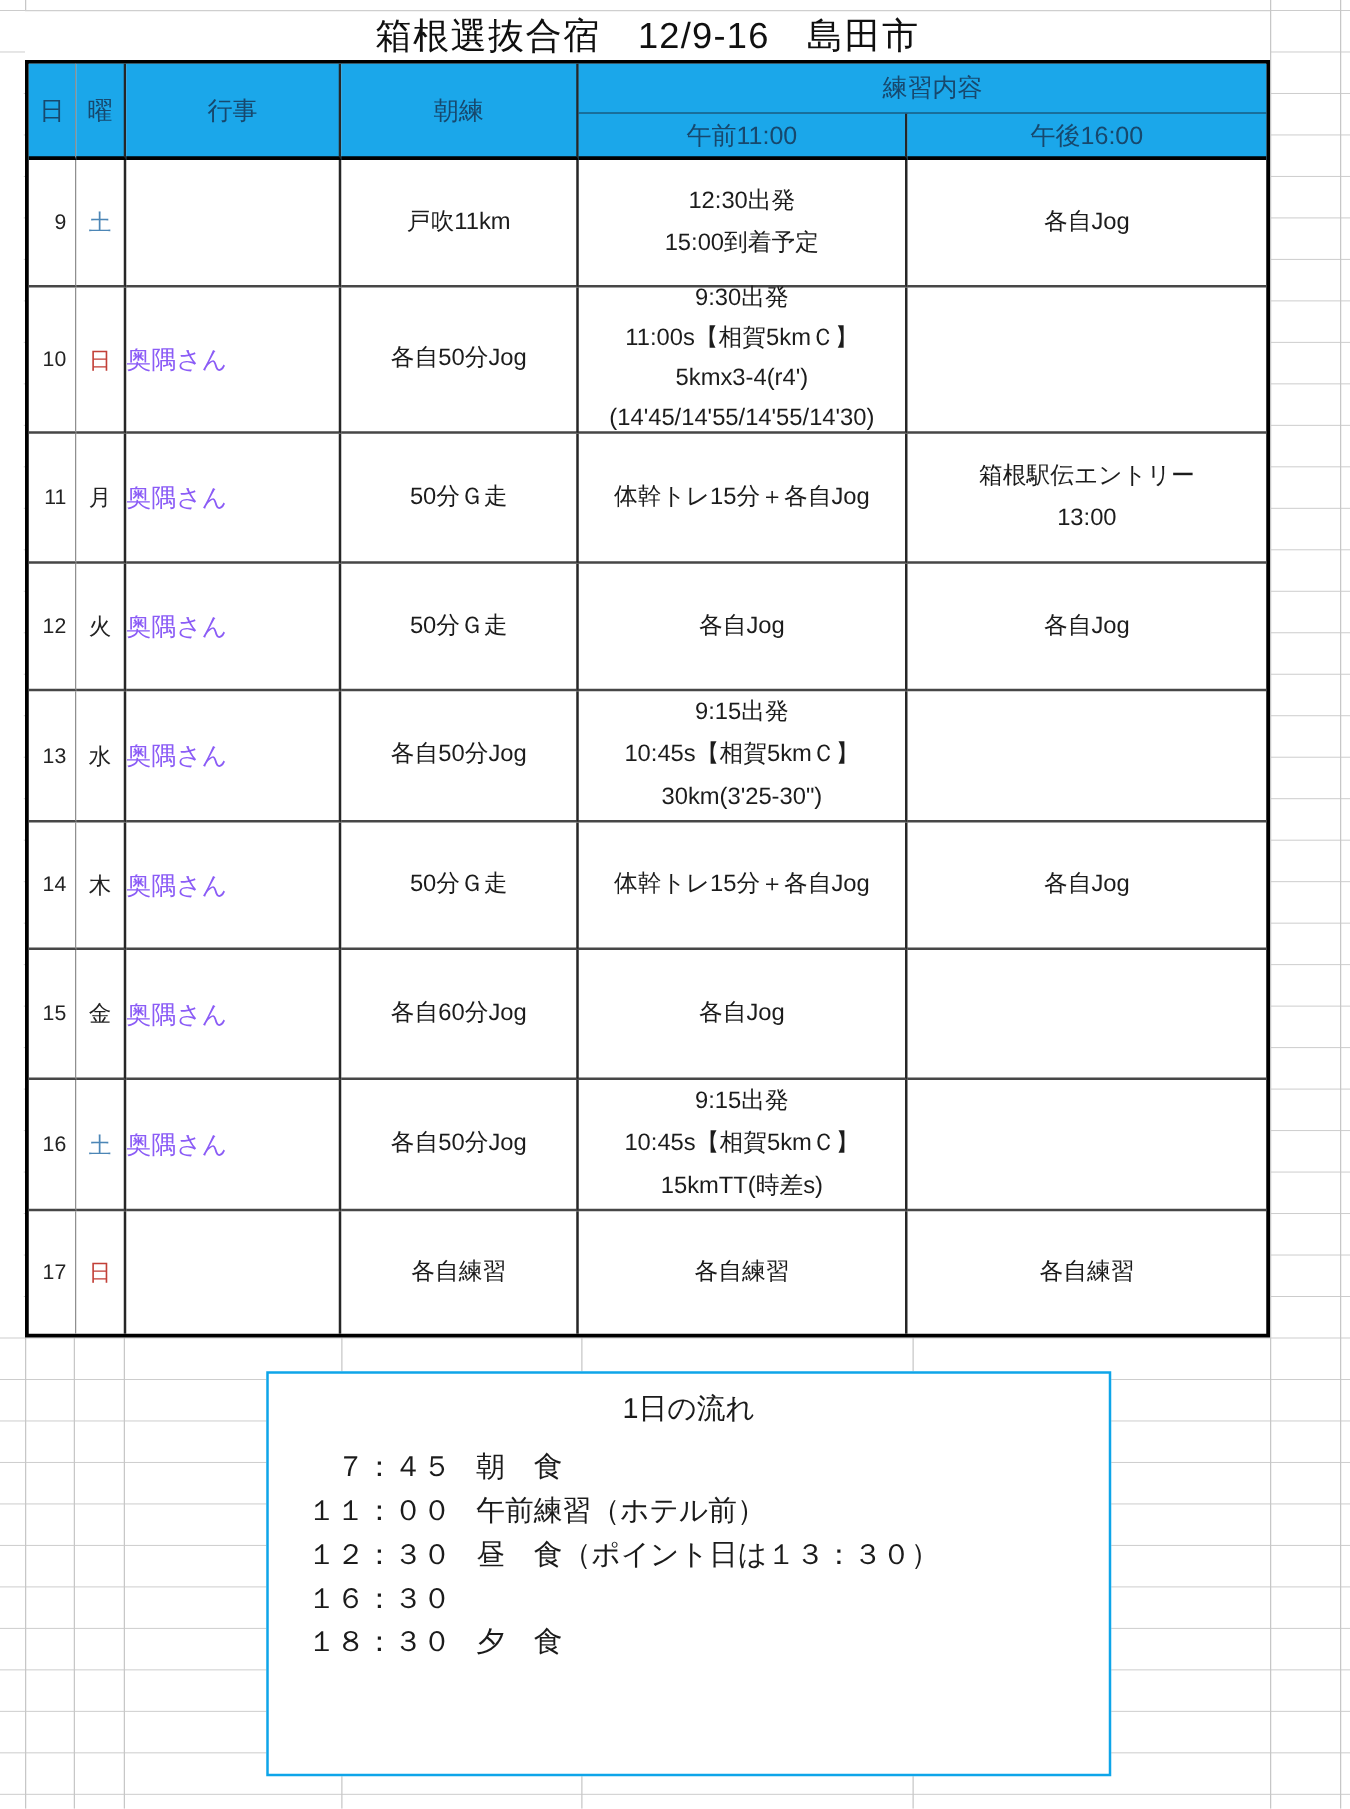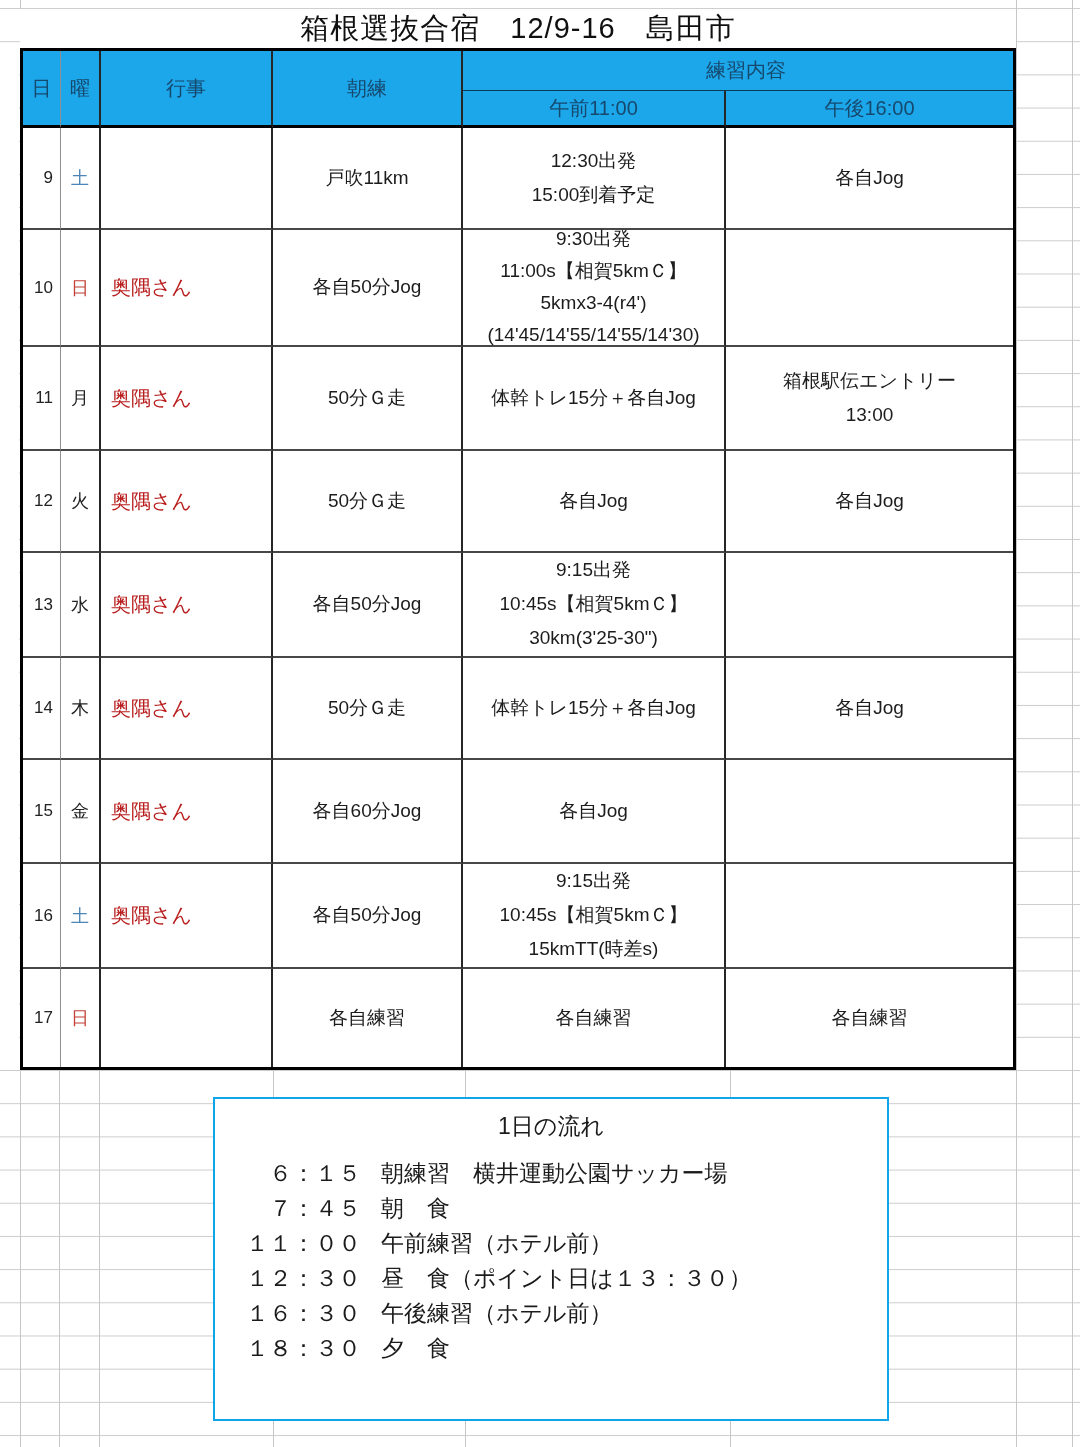--- a/index.html
+++ b/index.html
@@ -55,21 +55,21 @@
   }
   .hdr.hdr-split { border-bottom: 1px solid #0F3A57; padding-left: 16px; }
   .hdr.hdr-bot { border-bottom: 3px solid #000000; }
   .morning-hdr { flex-direction: column; padding: 0; }
   .morning-hdr .mh1 { height: 40px; display:flex; align-items:center; justify-content:center; width:100%; }
   .morning-hdr .mh2 { height: 37px; display:flex; align-items:center; justify-content:center; width:100%; font-size:19px; }
   .day-c { justify-content: flex-end; padding-right: 7px; font-size: 17px; color:#222; }
   .wd-c { font-size: 18px; color: #222; }
   .wd-blue { color: #4C86B6; }
   .wd-red  { color: #C24038; }
-  .evt-c { justify-content: flex-start; padding-left: 10px; color: #b91c1c; font-size: 20px; }
+  .evt-c { justify-content: flex-start; padding-left: 0; color: #8b5cf6; font-size: 20px; }
   .lines { flex-direction: column; gap: 13px; }
   .lines.tight { gap: 11px; }
   .ln { line-height: 1.1; }
 
   
   .flow-box {
     position: absolute; left: 213px; top: 1097px; width: 676px; height: 324px;
     background: #ffffff; border: 2px solid #0ea5e9; z-index: 5;
   }
   .flow-title { text-align: center; font-size: 23px; margin-top: 12px; color: #1b1b1b; }
@@ -224,37 +224,32 @@
     </div>
   <div class="c lines no-r no-b">
       <div class="ln">各自練習</div>
     </div>
 </div>
 
 <div class="flow-box">
   <div class="flow-title">1日の流れ</div>
   <div class="flow-list">
     <div class="flow-item">
-      <span class="flow-time">６：１５</span>
-      <span class="flow-label">朝練習　横井運動公園サッカー場</span>
-    </div>
-    <div class="flow-item">
       <span class="flow-time">７：４５</span>
       <span class="flow-label">朝　食</span>
     </div>
     <div class="flow-item">
       <span class="flow-time">１１：００</span>
       <span class="flow-label">午前練習（ホテル前）</span>
     </div>
     <div class="flow-item">
       <span class="flow-time">１２：３０</span>
       <span class="flow-label">昼　食（ポイント日は１３：３０）</span>
     </div>
     <div class="flow-item">
       <span class="flow-time">１６：３０</span>
-      <span class="flow-label">午後練習（ホテル前）</span>
     </div>
     <div class="flow-item">
       <span class="flow-time">１８：３０</span>
       <span class="flow-label">夕　食</span>
     </div>
   </div>
 </div>
 
 </body></html>

